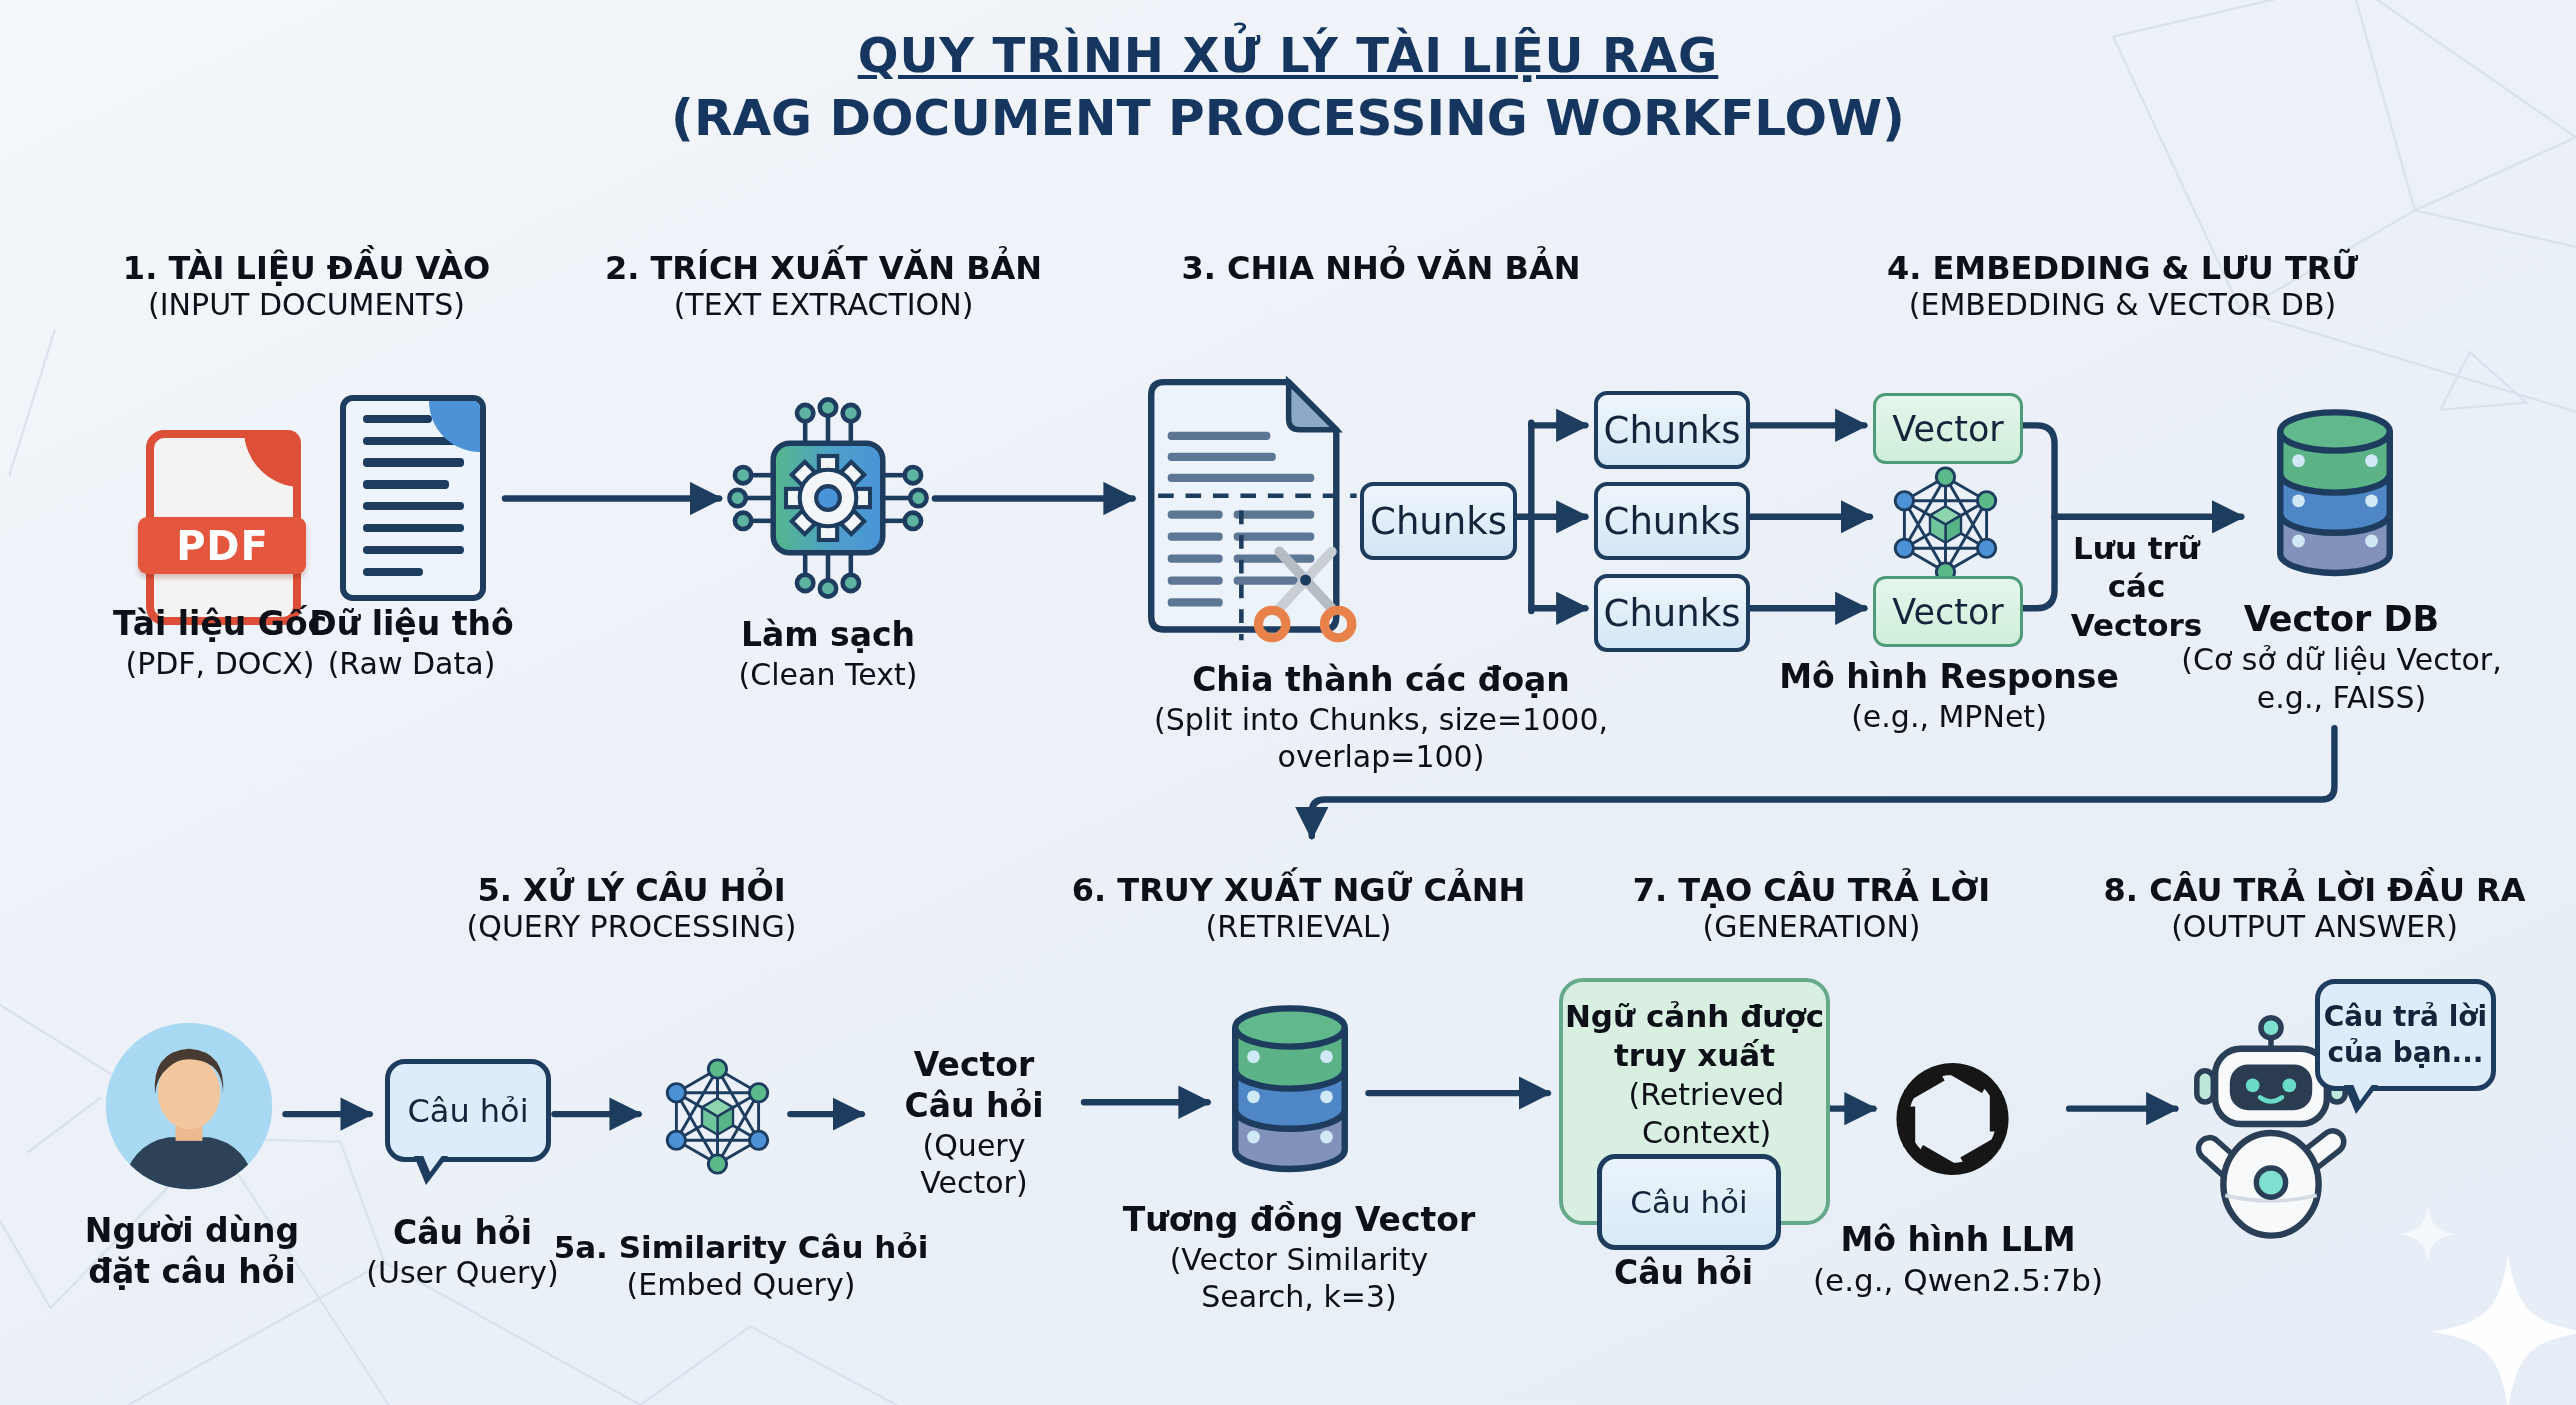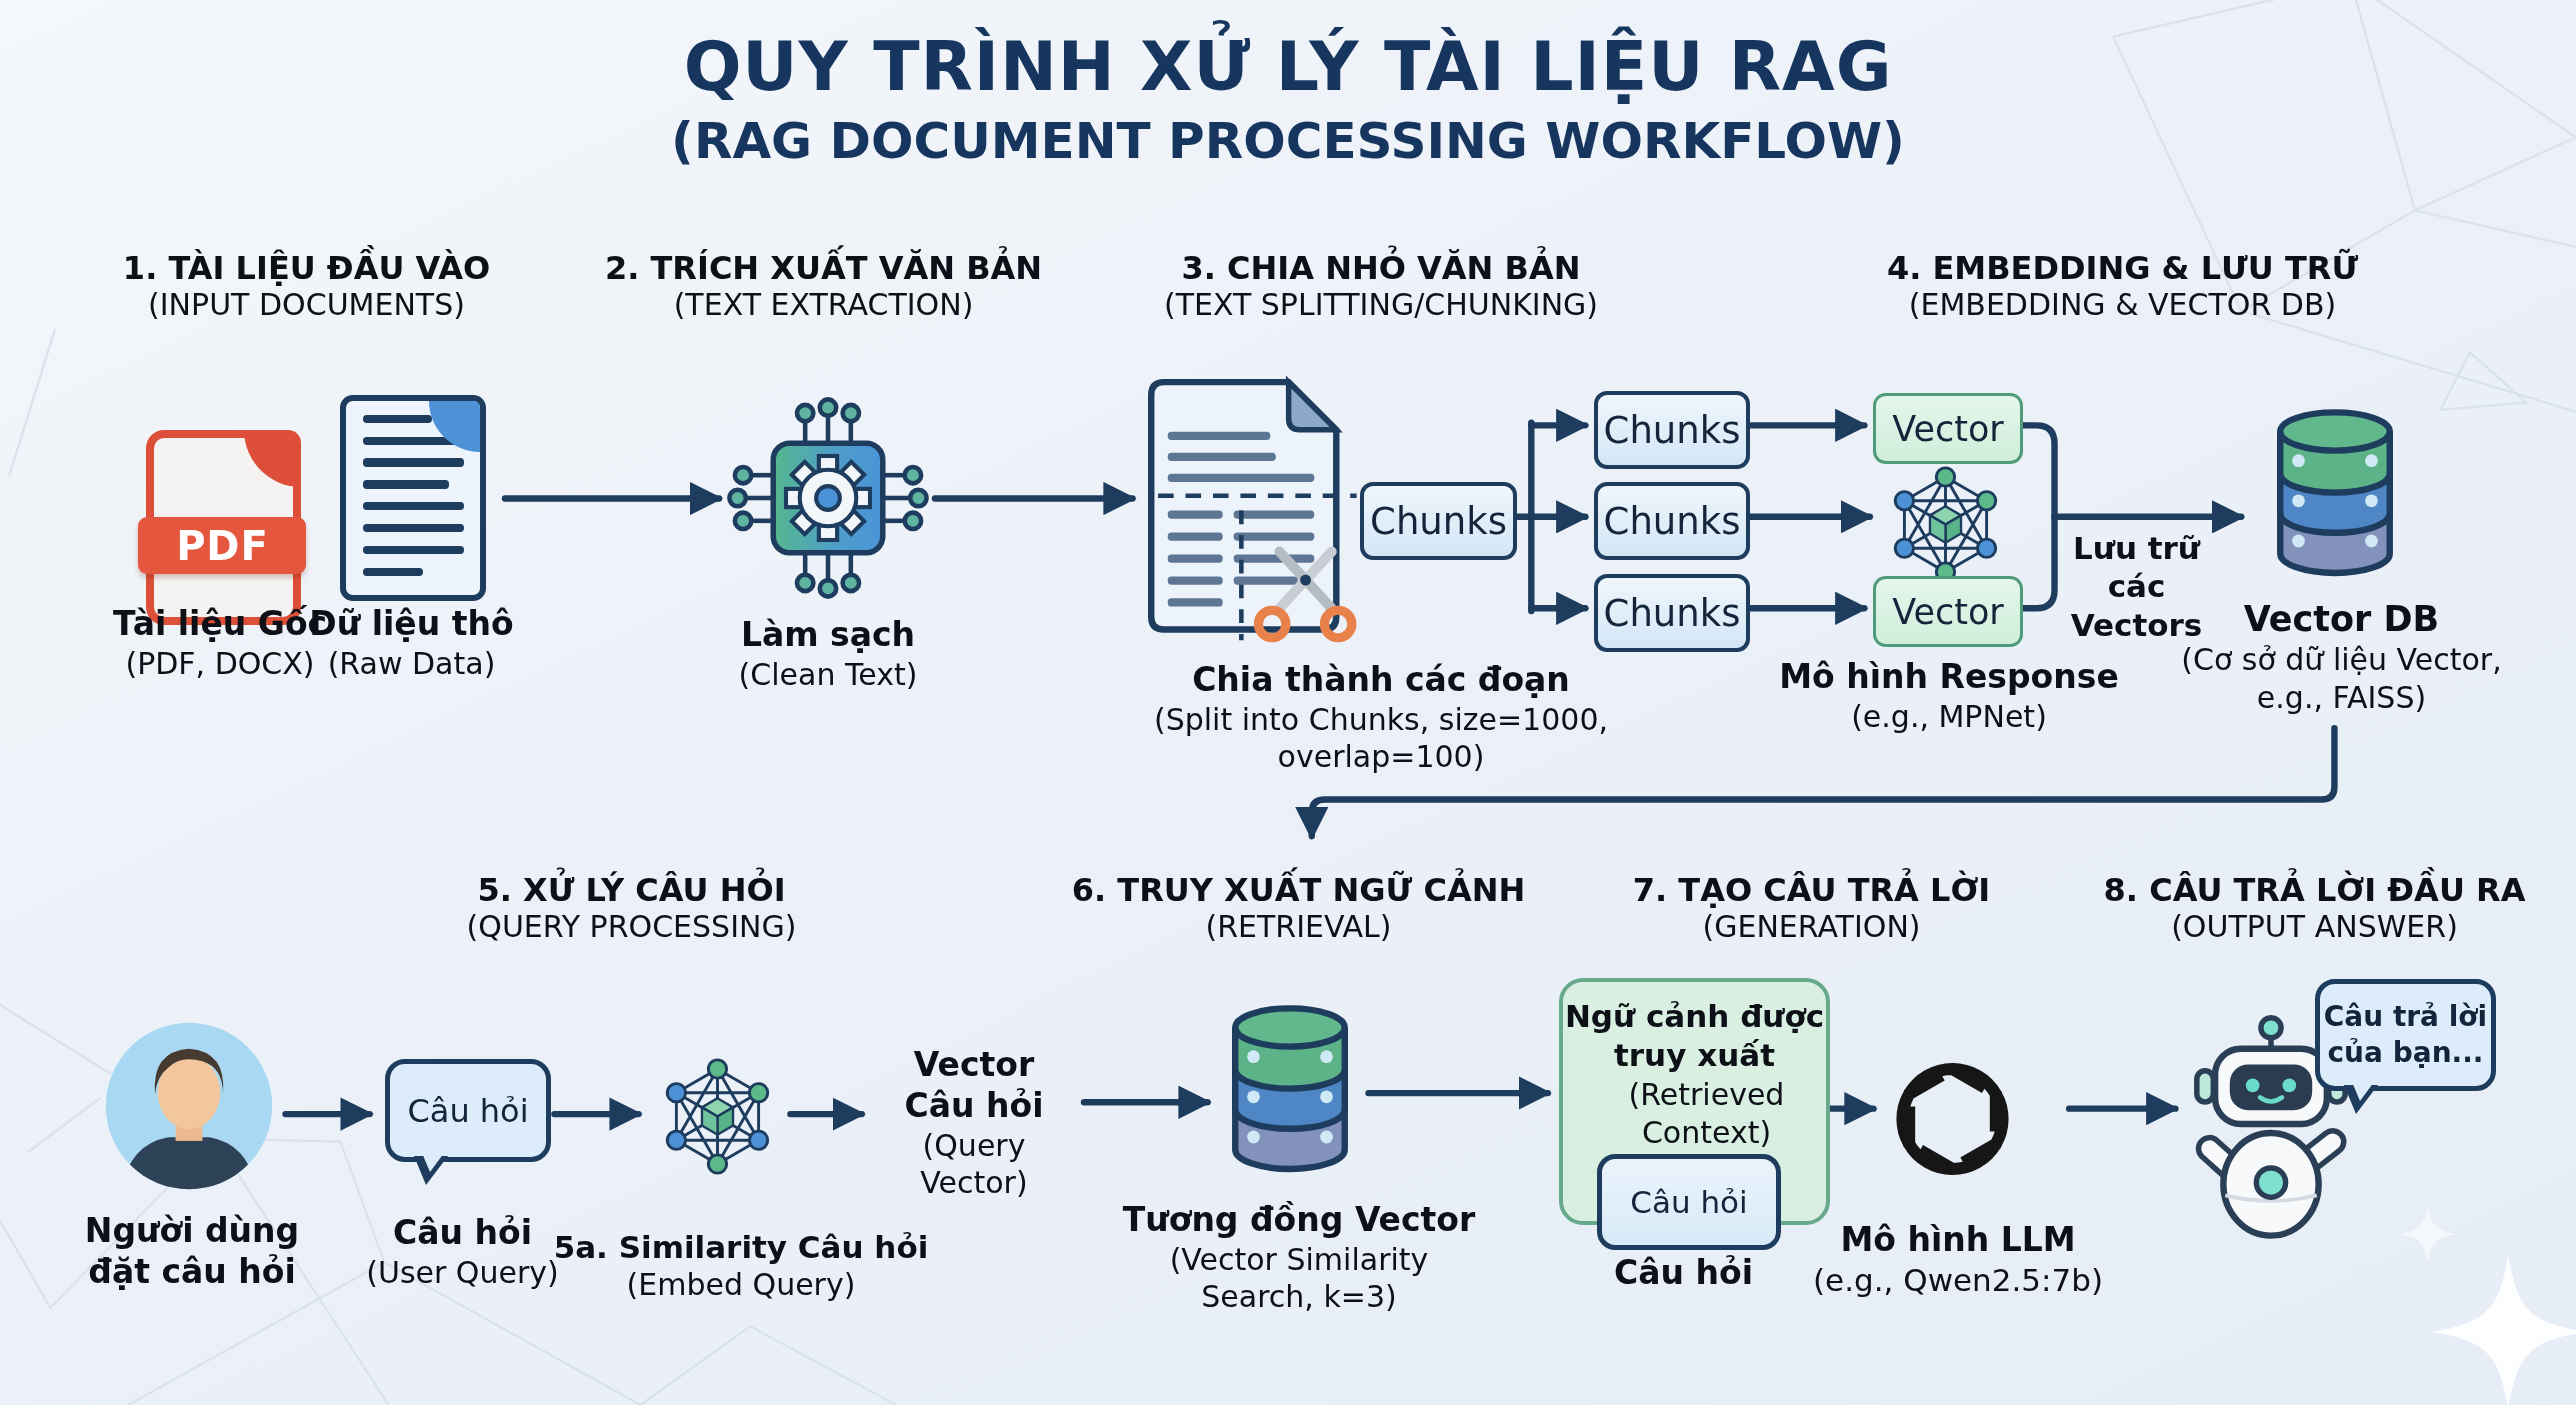--- a/index.html
+++ b/index.html
@@ -5,21 +5,21 @@
   html,body{margin:0;padding:0;background:#dfe7f0;}
   #stage{position:relative;width:2576px;height:1405px;overflow:hidden;
          background:linear-gradient(155deg,#f4f7fb 0%,#ecf1f8 45%,#e6edf6 100%);
          font-family:"DejaVu Sans","Liberation Sans",sans-serif;color:#0d1016;}
   svg{display:block}
   .layer{position:absolute;left:0;top:0;width:100%;height:100%;}
   .bg{z-index:1}.wires{z-index:6;pointer-events:none}
   .abs{position:absolute;}
   
   .title{z-index:8;left:0;top:27.4px;width:100%;text-align:center;color:#16365f;}
-  .title .main{font-size:68px;font-weight:bold;letter-spacing:0.9px;display:block;}
+  .title .main{font-size:48px;font-weight:bold;letter-spacing:0.9px;display:block;text-decoration:underline;}
   .title .sub{font-size:50px;font-weight:bold;display:block;margin-top:5.5px;}
   
   .hdr{z-index:8;text-align:center;line-height:1.2;}
   .hdr .t{display:block;font-size:32px;font-weight:bold;}
   .hdr .s{display:block;font-size:30px;font-weight:normal;}
   
   .lbl{z-index:8;text-align:center;line-height:1.24;}
   .lbl .b{display:block;font-size:33px;font-weight:bold;}
   .lbl .r{display:block;font-size:30px;font-weight:normal;}
   
@@ -331,21 +331,20 @@
   <div class="abs hdr" style="left:32px;top:249px;width:549px">
     <span class="t">1. TÀI LIỆU ĐẦU VÀO</span>
     <span class="s">(INPUT DOCUMENTS)</span>
   </div>
   <div class="abs hdr" style="left:549px;top:249px;width:549px">
     <span class="t">2. TRÍCH XUẤT VĂN BẢN</span>
     <span class="s">(TEXT EXTRACTION)</span>
   </div>
   <div class="abs hdr" style="left:1070px;top:249px;width:622px">
     <span class="t">3. CHIA NHỎ VĂN BẢN</span>
-    <span class="s">(TEXT SPLITTING/CHUNKING)</span>
   </div>
   <div class="abs hdr" style="left:1839px;top:249px;width:567px">
     <span class="t">4. EMBEDDING &amp; LƯU TRỮ</span>
     <span class="s">(EMBEDDING &amp; VECTOR DB)</span>
   </div>
   <div class="abs hdr" style="left:357px;top:871px;width:549px">
     <span class="t">5. XỬ LÝ CÂU HỎI</span>
     <span class="s">(QUERY PROCESSING)</span>
   </div>
   <div class="abs hdr" style="left:1015px;top:871px;width:567px">

